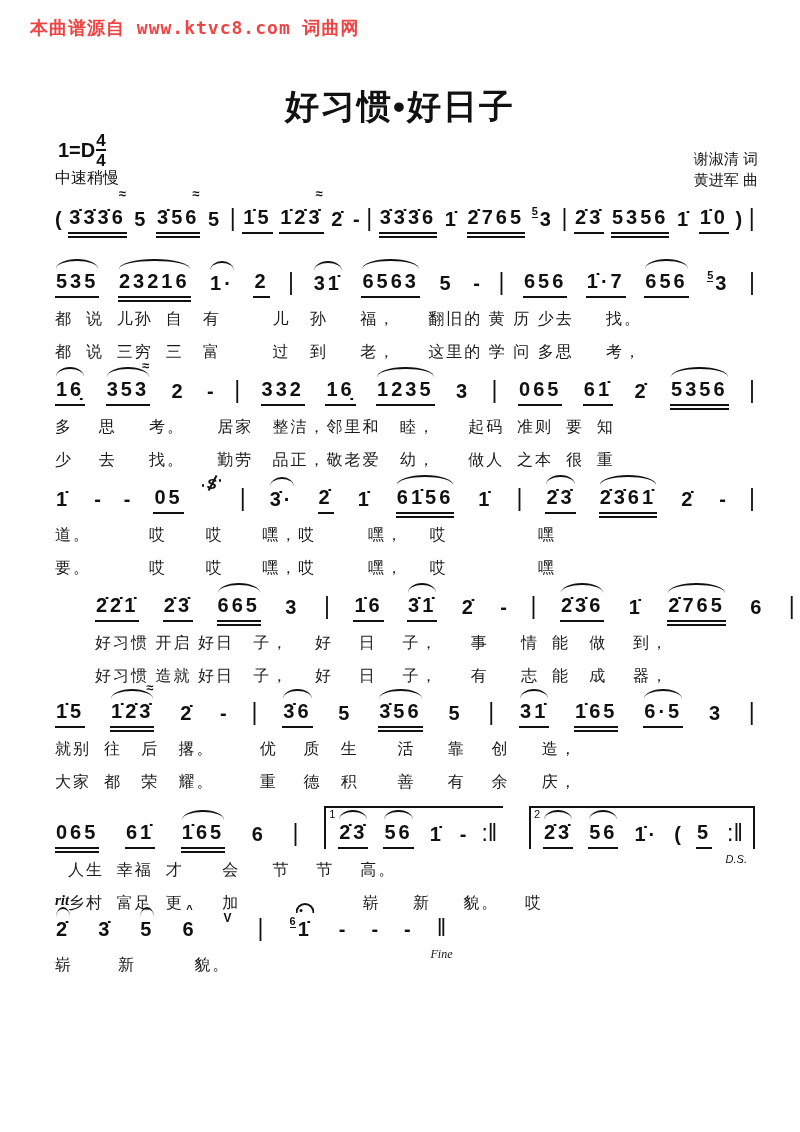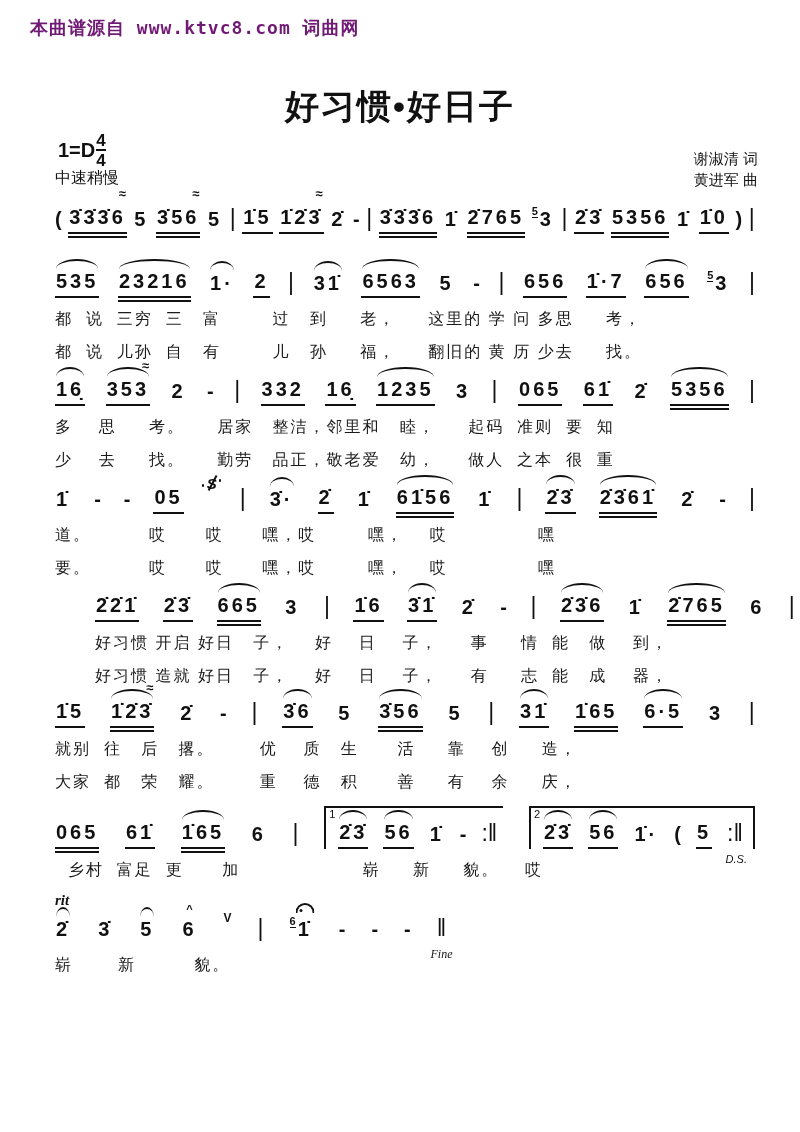--- a/index.html
+++ b/index.html
@@ -47,21 +47,21 @@
   .segno{position:relative;font-size:15px;font-weight:bold;font-style:italic;transform:translateY(-22px);}
   .segno::after{content:"";position:absolute;left:-3px;top:7px;width:17px;height:1.8px;background:#111;transform:rotate(-62deg);}
   .segno::before{content:"";position:absolute;width:2.5px;height:2.5px;background:#111;border-radius:50%;
           left:-5px;top:9px;box-shadow:17px -5px 0 #111;}
   .lyrics{margin-top:9px;font-size:16px;line-height:24px;white-space:pre;letter-spacing:2px;color:#1a1a1a;}
 </style>
 </head>
 <body>
 
 <div class="page">
-  <div class="watermark" style="color: #701a75;">本曲谱源自 www.ktvc8.com 词曲网</div>
+  <div class="watermark" style="color: #ef4444;">本曲谱源自 www.ktvc8.com 词曲网</div>
   <div class="title">好习惯•好日子</div>
   <div class="keysig">
     <span>1=D</span>
     <span class="frac">
       <b>4</b>
       <b class="den">4</b>
     </span>
   </div>
   <div class="tempo">中速稍慢</div>
   <div class="credits">
@@ -106,22 +106,22 @@
           <span class="note u1 s"><span class="ntext">6563</span></span>
           <span class="note"><span class="ntext">5</span></span>
           <span class="txt">-</span>
           <span class="bar">|</span>
           <span class="note u1"><span class="ntext">656</span></span>
           <span class="note u1"><span class="ntext">1̇·7</span></span>
           <span class="note u1 s"><span class="ntext">656</span></span>
           <span class="note"><span class="grace">5</span><span class="ntext">3</span></span>
           <span class="bar">|</span>
         </div>
+        <div class="lyrics">都  说  儿孙  自   有        儿   孙     福，     翻旧的 黄 历 少去     找。</div>
         <div class="lyrics">都  说  三穷  三   富        过   到     老，     这里的 学 问 多思     考，</div>
-        <div class="lyrics">都  说  儿孙  自   有        儿   孙     福，     翻旧的 黄 历 少去     找。</div>
       </div>
       <div class="system" style="top: 370px;">
         <div class="music-row">
           <span class="note u1 s"><span class="ntext">16̣</span></span>
           <span class="note u1 s m"><span class="ntext">353</span></span>
           <span class="note"><span class="ntext">2</span></span>
           <span class="txt">-</span>
           <span class="bar">|</span>
           <span class="note u1"><span class="ntext">332</span></span>
           <span class="note u1"><span class="ntext">16̣</span></span>
@@ -220,20 +220,21 @@
           <span class="volta end">
             <b class="vlabel">2</b>
             <span class="note u1 s"><span class="ntext">2̇3̇</span></span>
             <span class="note u1 s"><span class="ntext">56</span></span>
             <span class="note"><span class="ntext">1̇·</span></span>
             <span class="txt">(</span>
             <span class="note u1"><span class="ntext">5</span></span>
             <span class="bar">:‖<i class="dsmark">D.S.</i></span>
           </span>
         </div>
+        <div class="lyrics">  人生  幸福  才      会     节    节    高。</div>
         <div class="lyrics">  乡村  富足  更      加                   崭     新     貌。    哎</div>
       </div>
       <div class="system" style="top: 908px; width: 400px;">
         <span class="rit">rit</span>
         <div class="music-row compact">
           <span class="note s"><span class="ntext">2̇</span></span>
           <span class="note"><span class="ntext">3̇</span></span>
           <span class="note s"><span class="ntext">5</span></span>
           <span class="note"><span class="ntext">6</span><i class="acc">^</i></span>
           <span class="txt sup">V</span>

